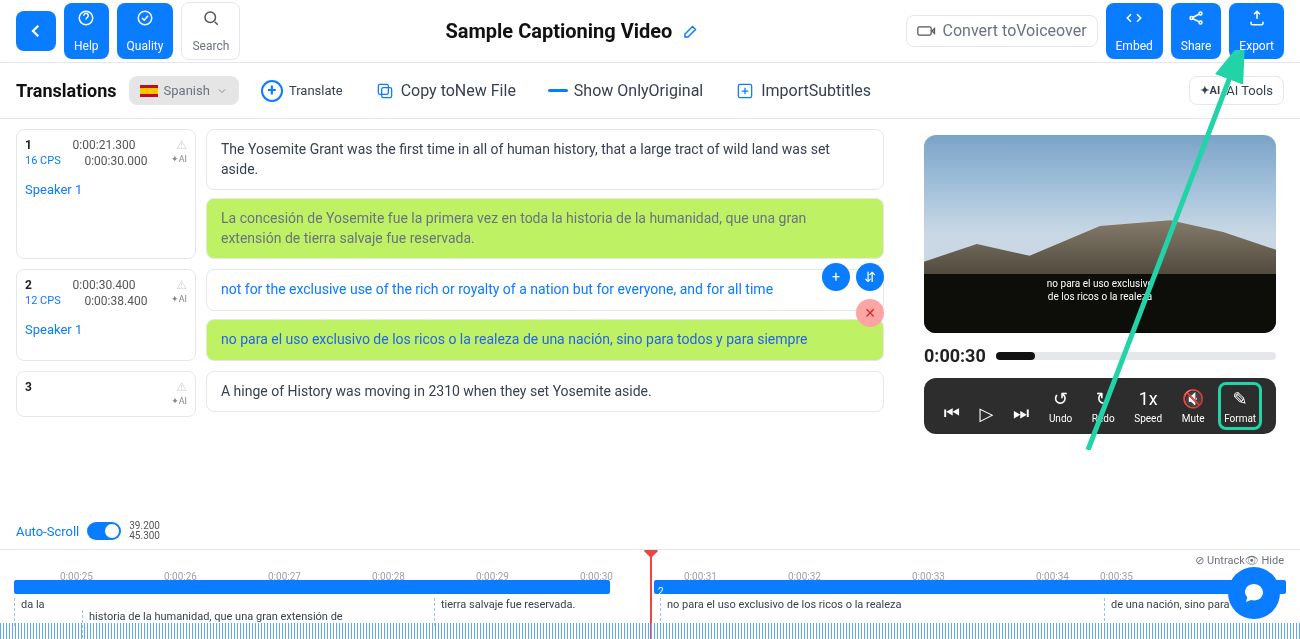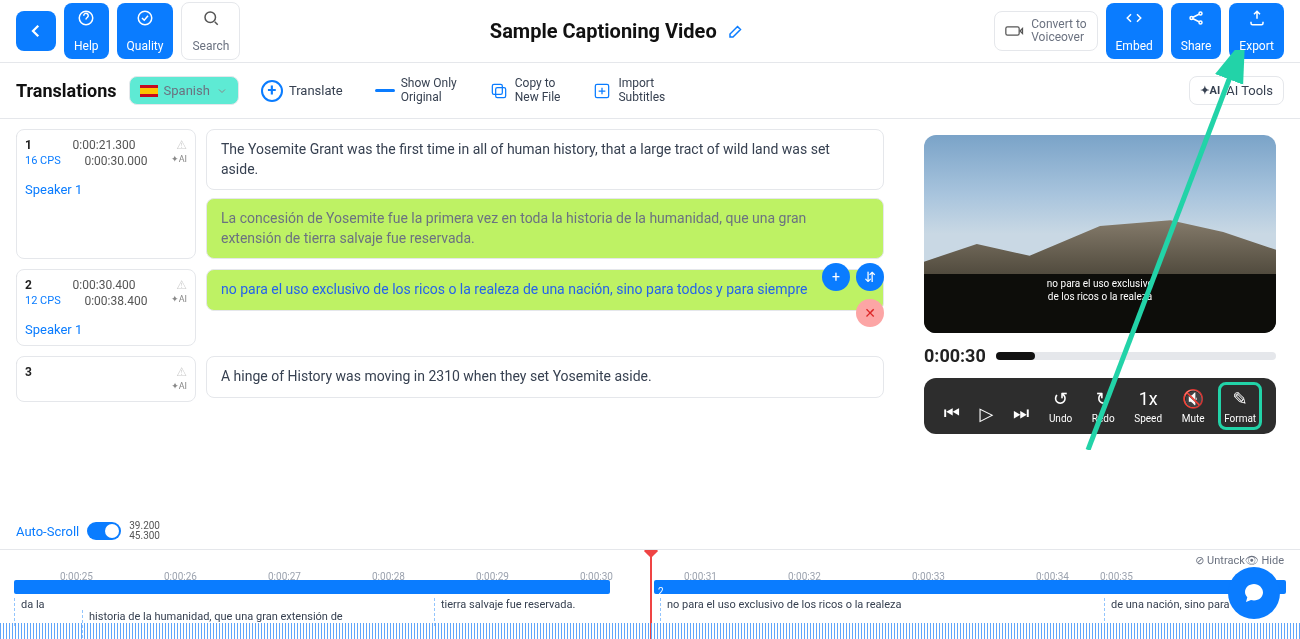--- a/index.html
+++ b/index.html
@@ -6,23 +6,23 @@
 body{background:#fff;width:1300px;height:639px;overflow:hidden;position:relative}
 .topbar{display:flex;align-items:center;padding:8px 16px;gap:8px;border-bottom:1px solid #e5e7eb;height:63px}
 .btn{display:flex;flex-direction:column;align-items:center;justify-content:center;border-radius:8px;padding:6px 10px;font-size:12px;cursor:pointer;gap:12px;border:none}
 .btn-blue{background:#0a7cff;color:#fff}
 .btn-white{background:#fff;color:#6b7280;border:1px solid #e5e7eb}
 .btn-icon{width:40px;height:40px}
 .title-area{flex:1;display:flex;align-items:center;justify-content:center;gap:10px}
 .title{font-size:20px;font-weight:700;color:#111}
 .toolbar2{display:flex;align-items:center;padding:8px 16px;gap:12px;border-bottom:1px solid #e5e7eb;height:56px}
 .sectitle{font-size:18px;font-weight:700;color:#111;}
-.dropdown{display:flex;align-items:center;gap:6px;border:1px solid #e5e7eb;border-radius:8px;padding:6px 10px;font-size:13px;color:#6b7280;background:#5eead4}
+.dropdown{display:flex;align-items:center;gap:6px;border:1px solid #e5e7eb;border-radius:8px;padding:6px 10px;font-size:13px;color:#6b7280;background:#e5e5e5}
 .toolbtn{display:flex;align-items:center;gap:6px;padding:6px 10px;font-size:13px;color:#374151;border-radius:8px;cursor:pointer}
-.toolbtn-label{display:flex;flex-direction:column;line-height:1.1;font-size:12px}
+.toolbtn-label{display:flex;flex-direction:row;line-height:1.1;font-size:16px}
 .spacer{flex:1}
 .main{display:flex;height:430px}
 .left{flex:1;padding:10px 16px;overflow:auto;position:relative}
 .right{width:400px;padding:16px;display:flex;flex-direction:column;align-items:center}
 .caption-row{display:flex;gap:10px;margin-bottom:10px;position:relative}
 .meta{width:180px;padding:8px;border:1px solid #e5e7eb;border-radius:8px;background:#fff;font-size:12px;position:relative}
 .check{position:absolute;left:-2px;top:-2px;color:#888;font-size:14px}
 .metarow{display:flex;justify-content:space-between;margin-bottom:2px}
 .idx{font-weight:700;color:#222}
 .ts{color:#555}
@@ -145,34 +145,34 @@
   <span>Spanish</span>
   <svg width="12" height="12" viewBox="0 0 24 24" fill="none" stroke="#888" stroke-width="2">
         <path d="M6 9l6 6 6-6"></path>
       </svg>
  </div>
  <div class="toolbtn">
       <span class="circlebtn" style="background:#fff;border:2px solid #0a7cff;color:#0a7cff;width:22px;height:22px;font-size:16px;font-weight:700">+</span>
       <span>Translate</span>
     </div>
  <div class="toolbtn">
+      <svg width="20" height="20" viewBox="0 0 24 24" fill="none" stroke="#0a7cff" stroke-width="1.5">
+        <rect x="8" y="8" width="12" height="12" rx="2"></rect>
+        <rect x="4" y="4" width="12" height="12" rx="2"></rect>
+      </svg>
+      <div class="toolbtn-label">
+        <span>Copy to</span>
+        <span>New File</span>
+      </div>
+    </div>
+ <div class="toolbtn">
       <span style="width:20px;height:3px;background:#0a7cff;border-radius:2px"></span>
       <div class="toolbtn-label">
         <span>Show Only</span>
         <span>Original</span>
-      </div>
-    </div>
- <div class="toolbtn">
-      <svg width="20" height="20" viewBox="0 0 24 24" fill="none" stroke="#0a7cff" stroke-width="1.5">
-        <rect x="8" y="8" width="12" height="12" rx="2"></rect>
-        <rect x="4" y="4" width="12" height="12" rx="2"></rect>
-      </svg>
-      <div class="toolbtn-label">
-        <span>Copy to</span>
-        <span>New File</span>
       </div>
     </div>
  <div class="toolbtn">
       <svg width="20" height="20" viewBox="0 0 24 24" fill="none" stroke="#0a7cff" stroke-width="1.5">
         <rect x="4" y="4" width="16" height="16" rx="2"></rect>
         <path d="M12 8v8M8 12h8"></path>
       </svg>
       <div class="toolbtn-label">
         <span>Import</span>
         <span>Subtitles</span>
@@ -216,20 +216,21 @@
             <span style="color:#ccc">⚠</span>
           </div>
    <div class="metarow">
             <span class="cps">12 CPS</span>
             <span class="ts">0:00:38.400</span>
             <span style="font-size:9px;color:#888">✦AI</span>
           </div>
    <div class="speaker">Speaker 1</div>
   </div>
   <div class="texts">
+   <div class="textbox tb-orig blue">not for the exclusive use of the rich or royalty of a nation but for everyone, and for all time</div>
    <div class="textbox tb-trans blue">no para el uso exclusivo de los ricos o la realeza de una nación, sino para todos y para siempre</div>
   </div>
         <div class="row-actions">
           <span class="circlebtn cb-blue">+</span>
           <span class="circlebtn cb-blue">⇵</span>
         </div>
         <div class="row-actions" style="top:30px">
           <span class="circlebtn cb-red">✕</span>
         </div>
       </div>

